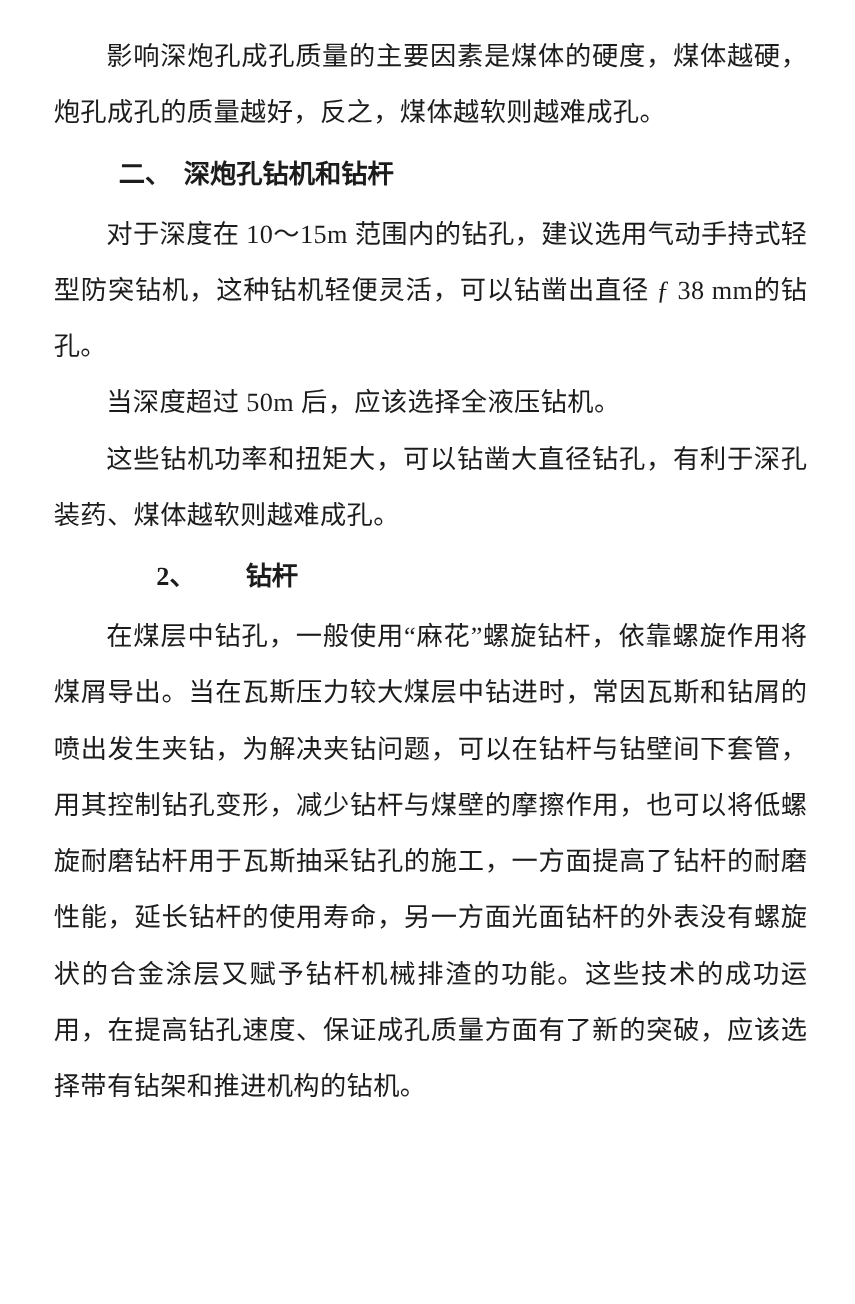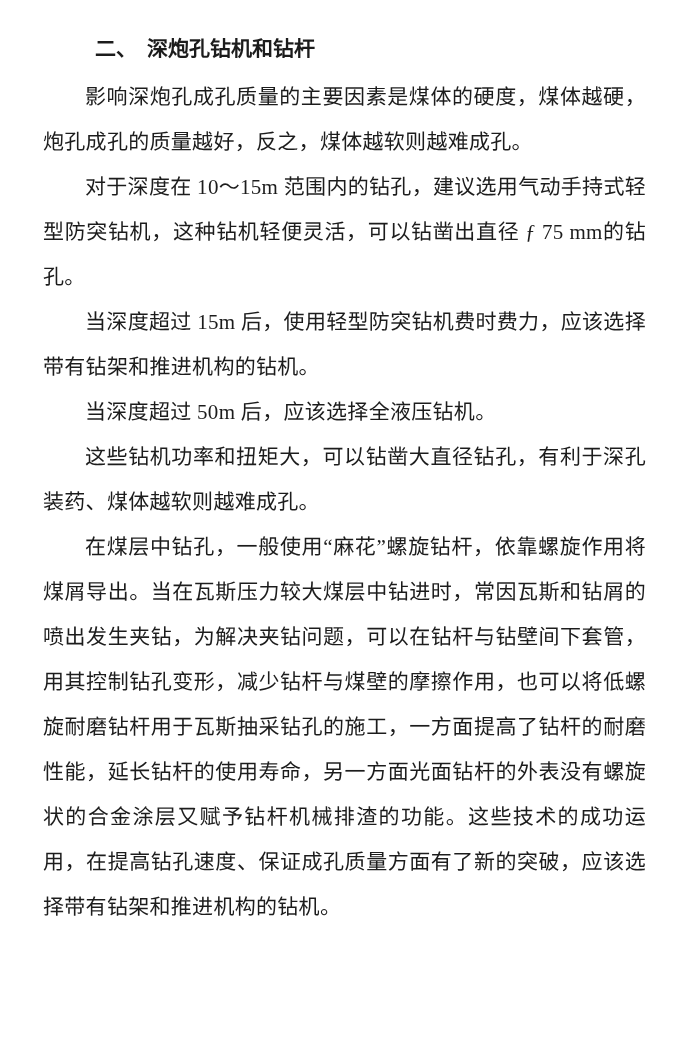--- a/index.html
+++ b/index.html
@@ -38,22 +38,22 @@
   .heading-1 { padding-left: 52px; }
   .heading-2 { padding-left: 82px; }
   .heading-1 .h-num { margin-right: 10px; }
   .heading-2 .h-num { margin-right: 40px; }
 </style>
 </head>
 <body>
 
 <div class="page">
   <div class="content">
+      <div class="block paragraph">影响深炮孔成孔质量的主要因素是煤体的硬度，煤体越硬，炮孔成孔的质量越好，反之，煤体越软则越难成孔。</div>
       <div class="block heading-1"><span class="h-num">二、</span><span class="h-text">深炮孔钻机和钻杆</span></div>
-      <div class="block paragraph">影响深炮孔成孔质量的主要因素是煤体的硬度，煤体越硬，炮孔成孔的质量越好，反之，煤体越软则越难成孔。</div>
-      <div class="block paragraph">对于深度在 10～15m 范围内的钻孔，建议选用气动手持式轻型防突钻机，这种钻机轻便灵活，可以钻凿出直径 ƒ 75 mm的钻孔。</div>
-      <div class="block paragraph">当深度超过 15m 后，使用轻型防突钻机费时费力，应该选择带有钻架和推进机构的钻机。</div>
+      <div class="block paragraph">对于深度在 10～15m 范围内的钻孔，建议选用气动手持式轻型防突钻机，这种钻机轻便灵活，可以钻凿出直径 ƒ 38 mm的钻孔。</div>
       <div class="block paragraph">当深度超过 50m 后，应该选择全液压钻机。</div>
       <div class="block paragraph">这些钻机功率和扭矩大，可以钻凿大直径钻孔，有利于深孔装药、煤体越软则越难成孔。</div>
+      <div class="block heading-2"><span class="h-num">2、</span><span class="h-text">钻杆</span></div>
       <div class="block paragraph">在煤层中钻孔，一般使用“麻花”螺旋钻杆，依靠螺旋作用将煤屑导出。当在瓦斯压力较大煤层中钻进时，常因瓦斯和钻屑的喷出发生夹钻，为解决夹钻问题，可以在钻杆与钻壁间下套管，用其控制钻孔变形，减少钻杆与煤壁的摩擦作用，也可以将低螺旋耐磨钻杆用于瓦斯抽采钻孔的施工，一方面提高了钻杆的耐磨性能，延长钻杆的使用寿命，另一方面光面钻杆的外表没有螺旋状的合金涂层又赋予钻杆机械排渣的功能。这些技术的成功运用，在提高钻孔速度、保证成孔质量方面有了新的突破，应该选择带有钻架和推进机构的钻机。</div>
       <div class="block heading-1"></div>
     </div>
 </div>
 
 </body></html>

